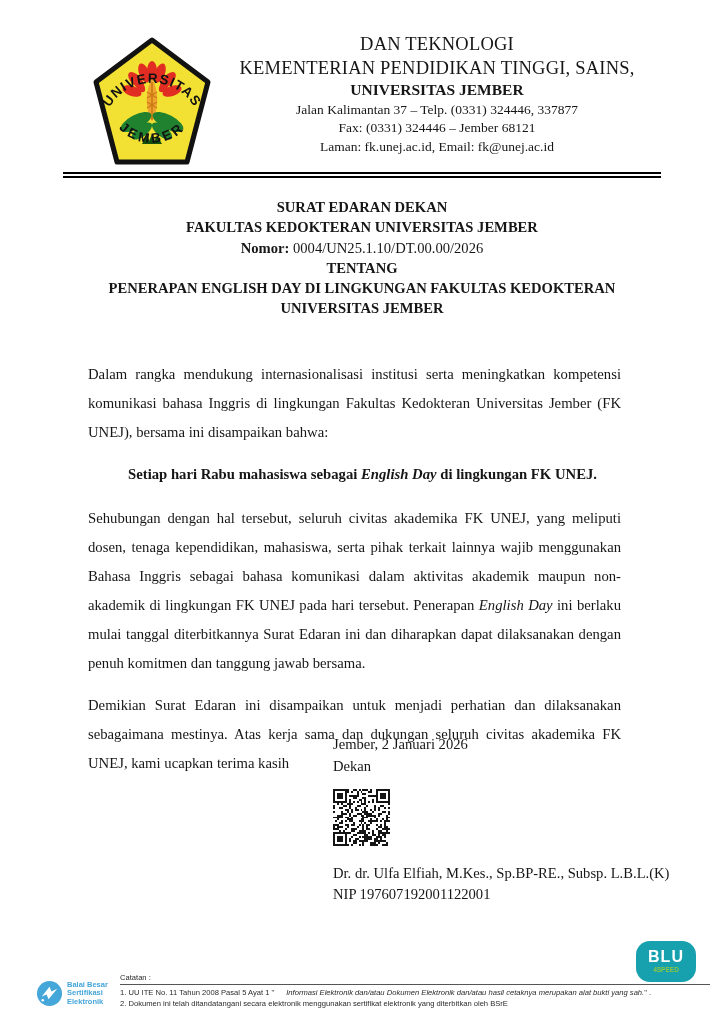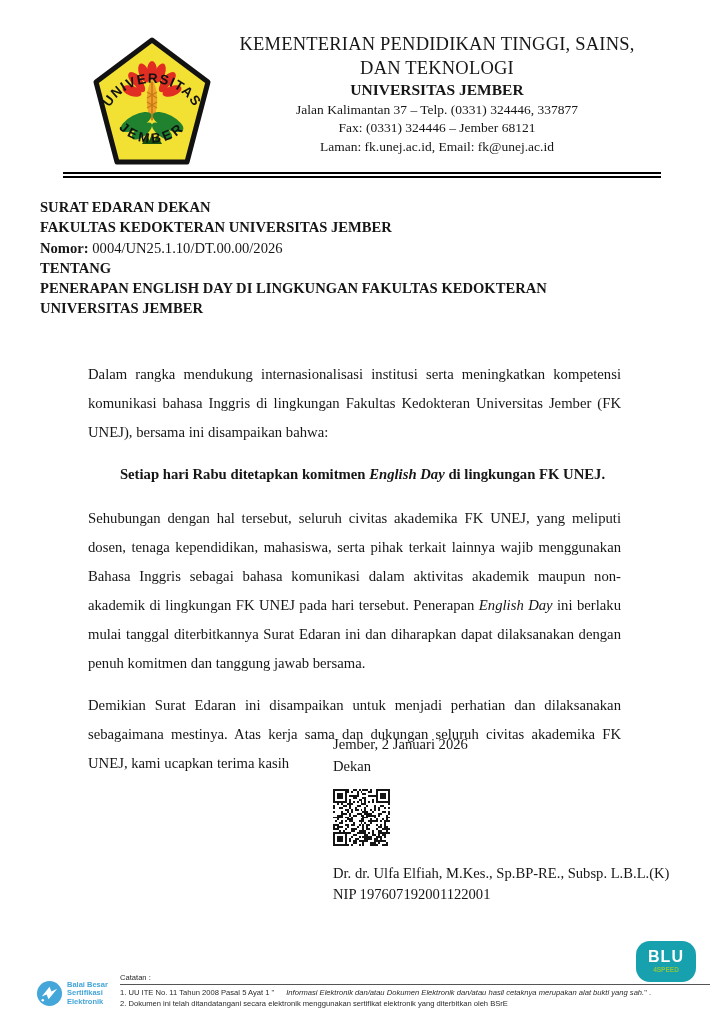--- a/index.html
+++ b/index.html
@@ -10,21 +10,21 @@
   .letterhead{position:absolute;top:32px;left:63px;right:63px;display:flex;}
   .unej-logo{width:122px;height:132px;margin-left:28px;margin-top:4px;flex:none;}
   .head-text{flex:1;text-align:center;padding-top:1px;}
   .h-ministry{font-size:18.5px;line-height:23.5px;letter-spacing:.2px;}
   .h-bold{font-size:15.5px;font-weight:bold;line-height:20.5px;}
   .h-contact{font-size:13.5px;line-height:18.5px;}
   .head-rule{position:absolute;top:172px;left:63px;right:63px;height:2px;
              border-top:2.5px solid #000;border-bottom:2px solid #000;}
 
   
-  .title-block{position:absolute;top:197px;left:40px;right:40px;
+  .title-block{position:absolute;top:197px;left:40px;right:40px;text-align:center;
                font-size:14.6px;font-weight:bold;line-height:20.3px;}
   .title-block .nomor-val{font-weight:normal;}
 
   
   .body-text{position:absolute;top:360px;left:88px;width:549px;font-size:14.7px;}
   .body-text p{margin:0 16px 13px 0;text-align:justify;line-height:29px;}
   .body-text p.highlight{text-align:center;font-weight:bold;margin:9px 0 15px 0;}
   .body-text i{font-style:italic;}
 
   
@@ -91,42 +91,42 @@
       </g>
       <text font-family="Liberation Sans, sans-serif" font-size="13.5" font-weight="bold" letter-spacing="1.2" fill="#121212">
         <textPath href="#arcTop" startOffset="50%" text-anchor="middle">UNIVERSITAS</textPath>
       </text>
       <text font-family="Liberation Sans, sans-serif" font-size="13.5" font-weight="bold" letter-spacing="3" fill="#121212">
         <textPath href="#arcBot" startOffset="50%" text-anchor="middle">JEMBER</textPath>
       </text>
     </svg>
 
     <div class="head-text">
+      <div class="h-ministry">DAN TEKNOLOGI</div>
       <div class="h-ministry">KEMENTERIAN PENDIDIKAN TINGGI, SAINS,</div>
-      <div class="h-ministry">DAN TEKNOLOGI</div>
       <div class="h-bold">UNIVERSITAS JEMBER</div>
       <div class="h-contact">Jalan Kalimantan 37 – Telp. (0331) 324446, 337877</div>
       <div class="h-contact">Fax: (0331) 324446 – Jember 68121</div>
       <div class="h-contact">Laman: fk.unej.ac.id, Email: fk@unej.ac.id</div>
     </div>
   </div>
   <div class="head-rule"></div>
 
   <div class="title-block">
     <div>SURAT EDARAN DEKAN</div>
     <div>FAKULTAS KEDOKTERAN UNIVERSITAS JEMBER</div>
     <div><span>Nomor:</span><span class="nomor-val"> 0004/UN25.1.10/DT.00.00/2026</span></div>
     <div>TENTANG</div>
     <div>PENERAPAN ENGLISH DAY DI LINGKUNGAN FAKULTAS KEDOKTERAN</div>
     <div>UNIVERSITAS JEMBER</div>
   </div>
 
   <div class="body-text">
     <p>Dalam rangka mendukung internasionalisasi institusi serta meningkatkan kompetensi komunikasi bahasa Inggris di lingkungan Fakultas Kedokteran Universitas Jember (FK UNEJ), bersama ini disampaikan bahwa:</p>
-    <p class="highlight"><span>Setiap hari Rabu ditetapkan komitmen </span><i>English Day</i><span> di lingkungan FK UNEJ.</span></p>
+    <p class="highlight"><span>Setiap hari Rabu mahasiswa sebagai </span><i>English Day</i><span> di lingkungan FK UNEJ.</span></p>
     <p><span>Sehubungan dengan hal tersebut, seluruh civitas akademika FK UNEJ, yang meliputi dosen, tenaga kependidikan, mahasiswa, serta pihak terkait lainnya wajib menggunakan Bahasa Inggris sebagai bahasa komunikasi dalam aktivitas akademik maupun non-akademik di lingkungan FK UNEJ pada hari tersebut. Penerapan </span><i>English Day</i><span> ini berlaku mulai tanggal diterbitkannya Surat Edaran ini dan diharapkan dapat dilaksanakan dengan penuh komitmen dan tanggung jawab bersama.</span></p>
     <p>Demikian Surat Edaran ini disampaikan untuk menjadi perhatian dan dilaksanakan sebagaimana mestinya. Atas kerja sama dan dukungan seluruh civitas akademika FK UNEJ, kami ucapkan terima kasih</p>
   </div>
 
   <div class="signature">
     <div>Jember, 2 Januari 2026</div>
     <div>Dekan</div>
     <div class="qr-wrap">
       <svg viewBox="0 0 58 58" xmlns="http://www.w3.org/2000/svg" shape-rendering="crispEdges">
           <rect x="0" y="0" width="2" height="2" fill="#151515"></rect>

